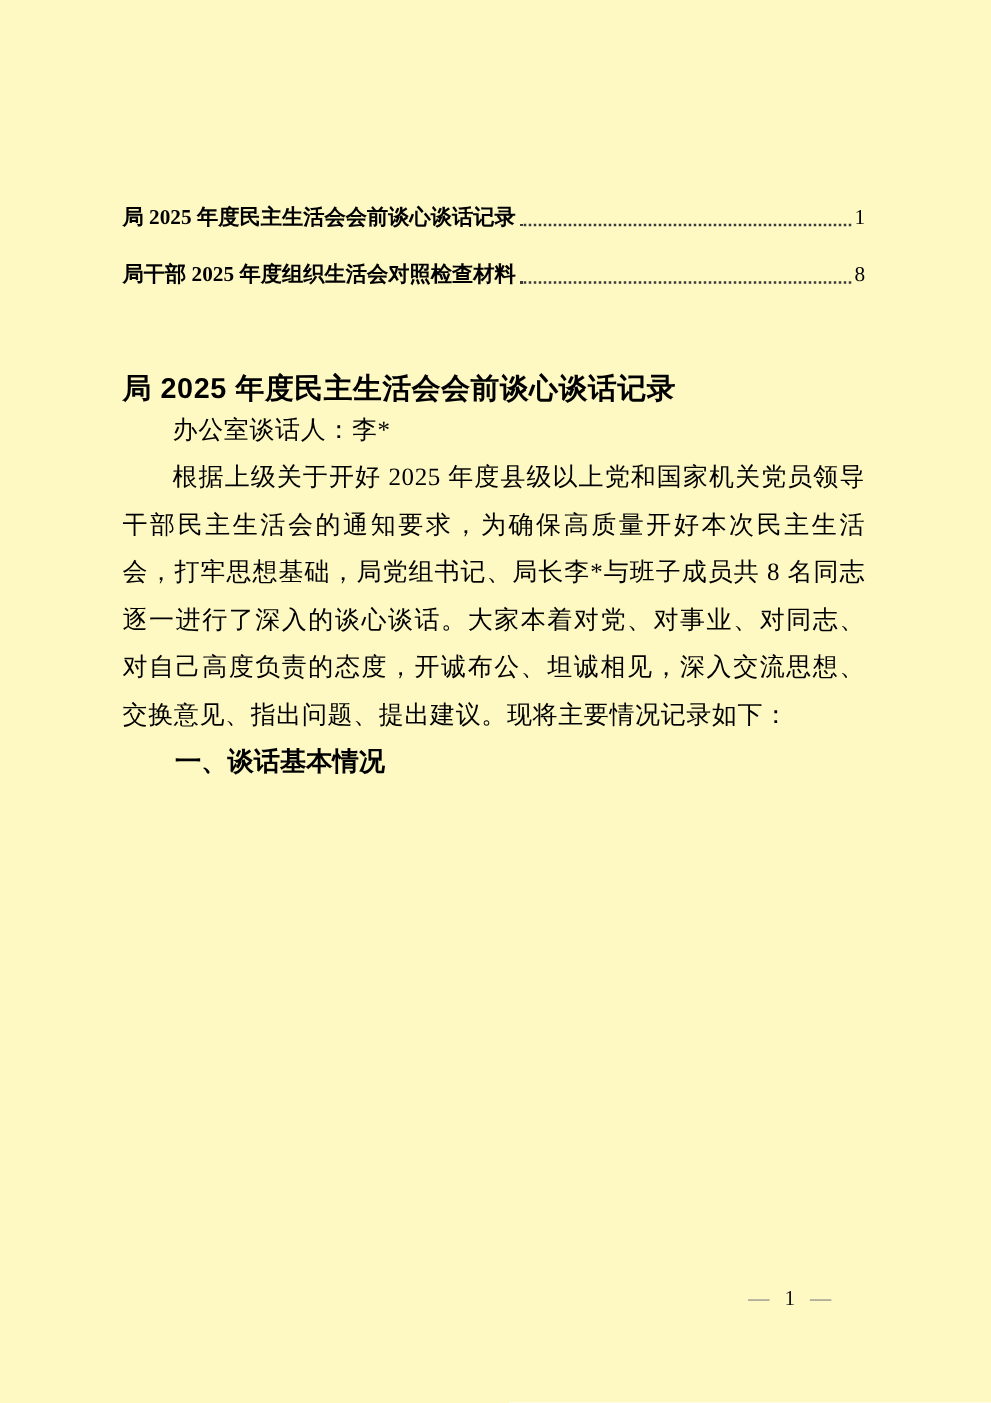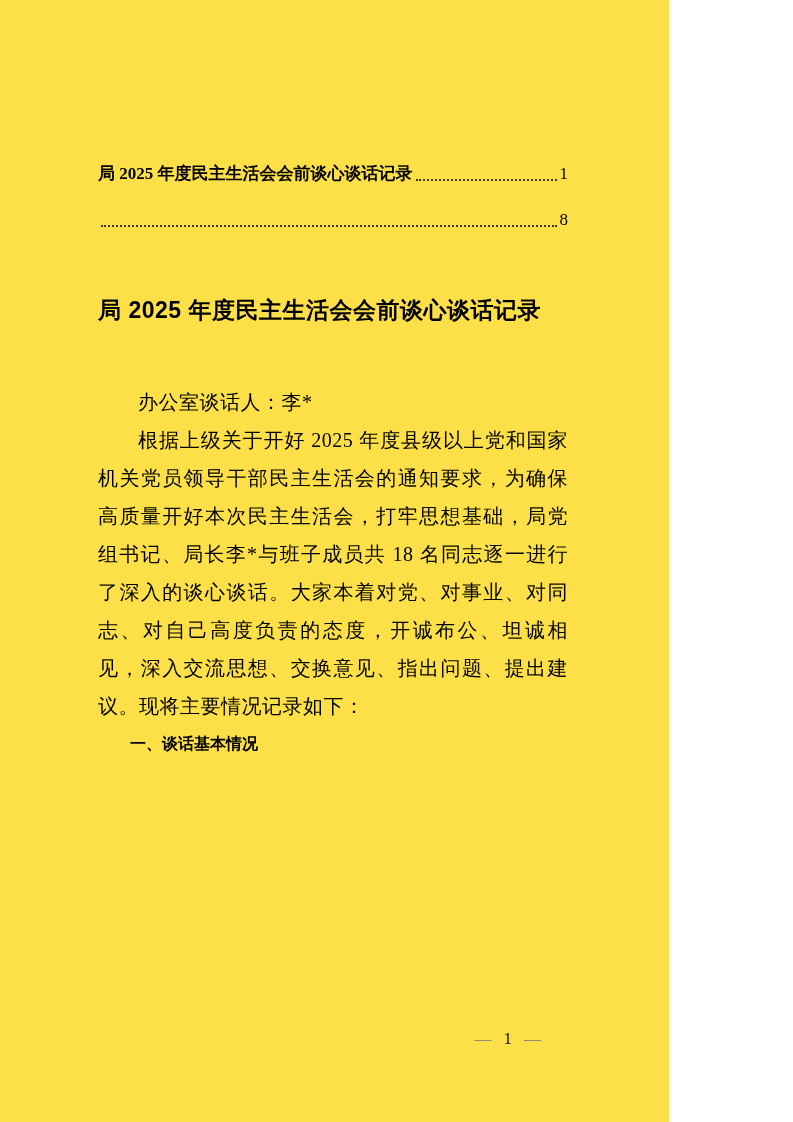--- a/index.html
+++ b/index.html
@@ -1,20 +1,20 @@
 <!DOCTYPE html>
 <html><head>
 <meta charset="utf-8">
 <style>
   html, body { margin: 0; padding: 0; background: #ffffff; }
   .page {
     position: relative;
-    width: 669px;
+    width: 793px;
     height: 1122px;
-    background: #fde047;
+    background: #fef9c3;
     color: #000000;
     font-family: "Liberation Serif", "DejaVu Serif", serif;
     overflow: hidden;
   }
   .content {
     position: absolute;
     left: 98px;
     right: 101px;
     top: 0;
   }
@@ -40,32 +40,32 @@
   
   .doc-title {
     margin: 64px 0 0 0;
     font-size: 23px;
     line-height: 30px;
     font-weight: bold;
     font-family: "Liberation Sans", "DejaVu Sans", sans-serif;
     letter-spacing: 0.5px;
   }
   
-  .body { margin-top: 58px; }
+  .body { }
   .para {
     margin: 0;
     font-size: 20px;
     line-height: 38px;
     text-align: justify;
     text-indent: 2em;
     letter-spacing: 0.5px;
   }
   .section-heading {
     margin: 0;
-    font-size: 16px;
+    font-size: 21px;
     line-height: 38px;
     font-weight: bold;
     font-family: "Liberation Sans", "DejaVu Sans", sans-serif;
     text-indent: 2em;
   }
   
   .footer {
     position: absolute;
     top: 1028px;
     right: 128px;
@@ -84,30 +84,31 @@
 <div class="page">
   <div class="content">
 
     <nav class="toc">
       <div class="toc-entry">
         <span class="toc-title">局 2025 年度民主生活会会前谈心谈话记录</span>
         <span class="toc-leader"></span>
         <span class="toc-page">1</span>
       </div>
       <div class="toc-entry">
+        <span class="toc-title">局干部 2025 年度组织生活会对照检查材料</span>
         <span class="toc-leader"></span>
         <span class="toc-page">8</span>
       </div>
     </nav>
 
     <h1 class="doc-title">局 2025 年度民主生活会会前谈心谈话记录</h1>
 
     <div class="body">
       <p class="para">办公室谈话人：李*</p>
-      <p class="para">根据上级关于开好 2025 年度县级以上党和国家机关党员领导干部民主生活会的通知要求，为确保高质量开好本次民主生活会，打牢思想基础，局党组书记、局长李*与班子成员共 18 名同志逐一进行了深入的谈心谈话。大家本着对党、对事业、对同志、对自己高度负责的态度，开诚布公、坦诚相见，深入交流思想、交换意见、指出问题、提出建议。现将主要情况记录如下：</p>
+      <p class="para">根据上级关于开好 2025 年度县级以上党和国家机关党员领导干部民主生活会的通知要求，为确保高质量开好本次民主生活会，打牢思想基础，局党组书记、局长李*与班子成员共 8 名同志逐一进行了深入的谈心谈话。大家本着对党、对事业、对同志、对自己高度负责的态度，开诚布公、坦诚相见，深入交流思想、交换意见、指出问题、提出建议。现将主要情况记录如下：</p>
       <h2 class="section-heading">一、谈话基本情况</h2>
     </div>
 
   </div>
 
   <div class="footer">
     <span class="dash">—</span>
     <span class="num">1</span>
     <span class="dash">—</span>
   </div>

